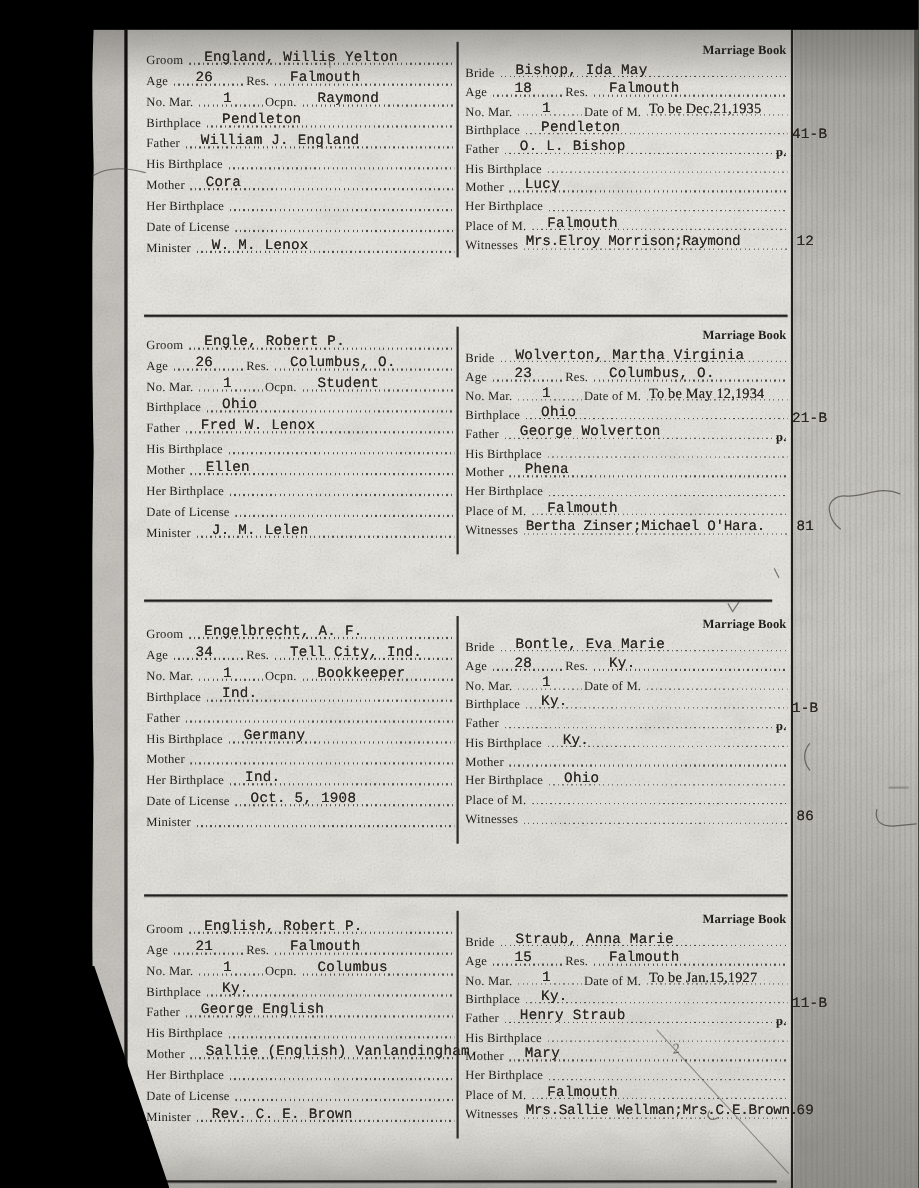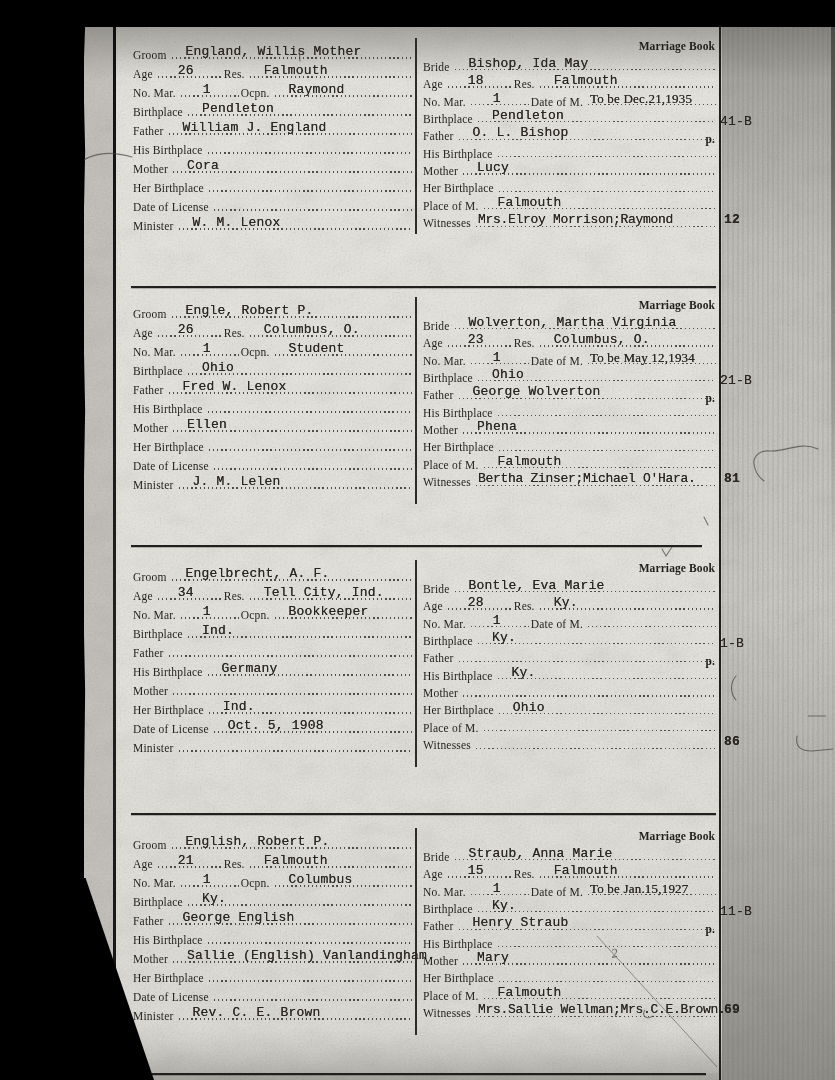--- a/index.html
+++ b/index.html
@@ -50,21 +50,21 @@
        padding:0 3px 2px 0;letter-spacing:.2px;}
   .line{flex:1 1 auto;height:1.3px;margin:0 2px 4.5px 2px;position:relative;
        background:repeating-linear-gradient(90deg,rgba(55,52,46,.85) 0 1.2px,rgba(0,0,0,0) 1.2px 4.1px);}
   .typed{position:absolute;left:14px;bottom:.5px;
        font:13px/1 "Liberation Mono","DejaVu Sans Mono",monospace;
        color:#2a2722;letter-spacing:.2px;white-space:nowrap;
        text-shadow:0 0 .6px rgba(42,39,34,.85);}
   .w-age{flex:0 0 64px;}  .w-age .typed{left:20px;}
   .w-num{flex:0 0 58px;}  .w-num .typed{left:22px;}
   .w-book{flex:0 0 74px;} .w-book .typed{left:4px;}
-  .w-page{flex:0 0 80px;} .w-page .typed{left:8px;font-weight:bold;}
+  .w-page{flex:0 0 80px;} .w-page .typed{left:8px;}
   .w-date .typed{left:2px;font-family:Liberation Serif, serif;}
   .header{padding-left:50px;flex-direction:column;}
   .header .lbl{font-weight:700;letter-spacing:.1px;}
   .wit .typed{left:2px;letter-spacing:-.3px;}
   .wit2{height:14px;text-align:center;font:13px/1 "Liberation Mono","DejaVu Sans Mono",monospace;
         color:#2a2722;text-shadow:0 0 .6px rgba(42,39,34,.85);}
   .artifacts{position:absolute;left:0;top:0;pointer-events:none;}
 </style>
 </head>
 <body>
@@ -91,21 +91,21 @@
   <div class="band band-bottom"></div>
   <div class="band band-leftmargin"></div>
   <div class="band edge-right"></div>
 
   <div id="records">
   <div class="record" style="top: 38px;">
     <div class="col left">
       <div class="frow">
         <span class="lbl">Groom</span>
         <span class="line">
-              <span class="typed">England, Willis Mother</span>
+              <span class="typed">England, Willis Yelton</span>
             </span>
       </div>
       <div class="frow">
         <span class="lbl">Age</span>
         <span class="line w-age">
               <span class="typed">26</span>
             </span>
         <span class="lbl">Res.</span>
         <span class="line">
               <span class="typed">Falmouth</span>

